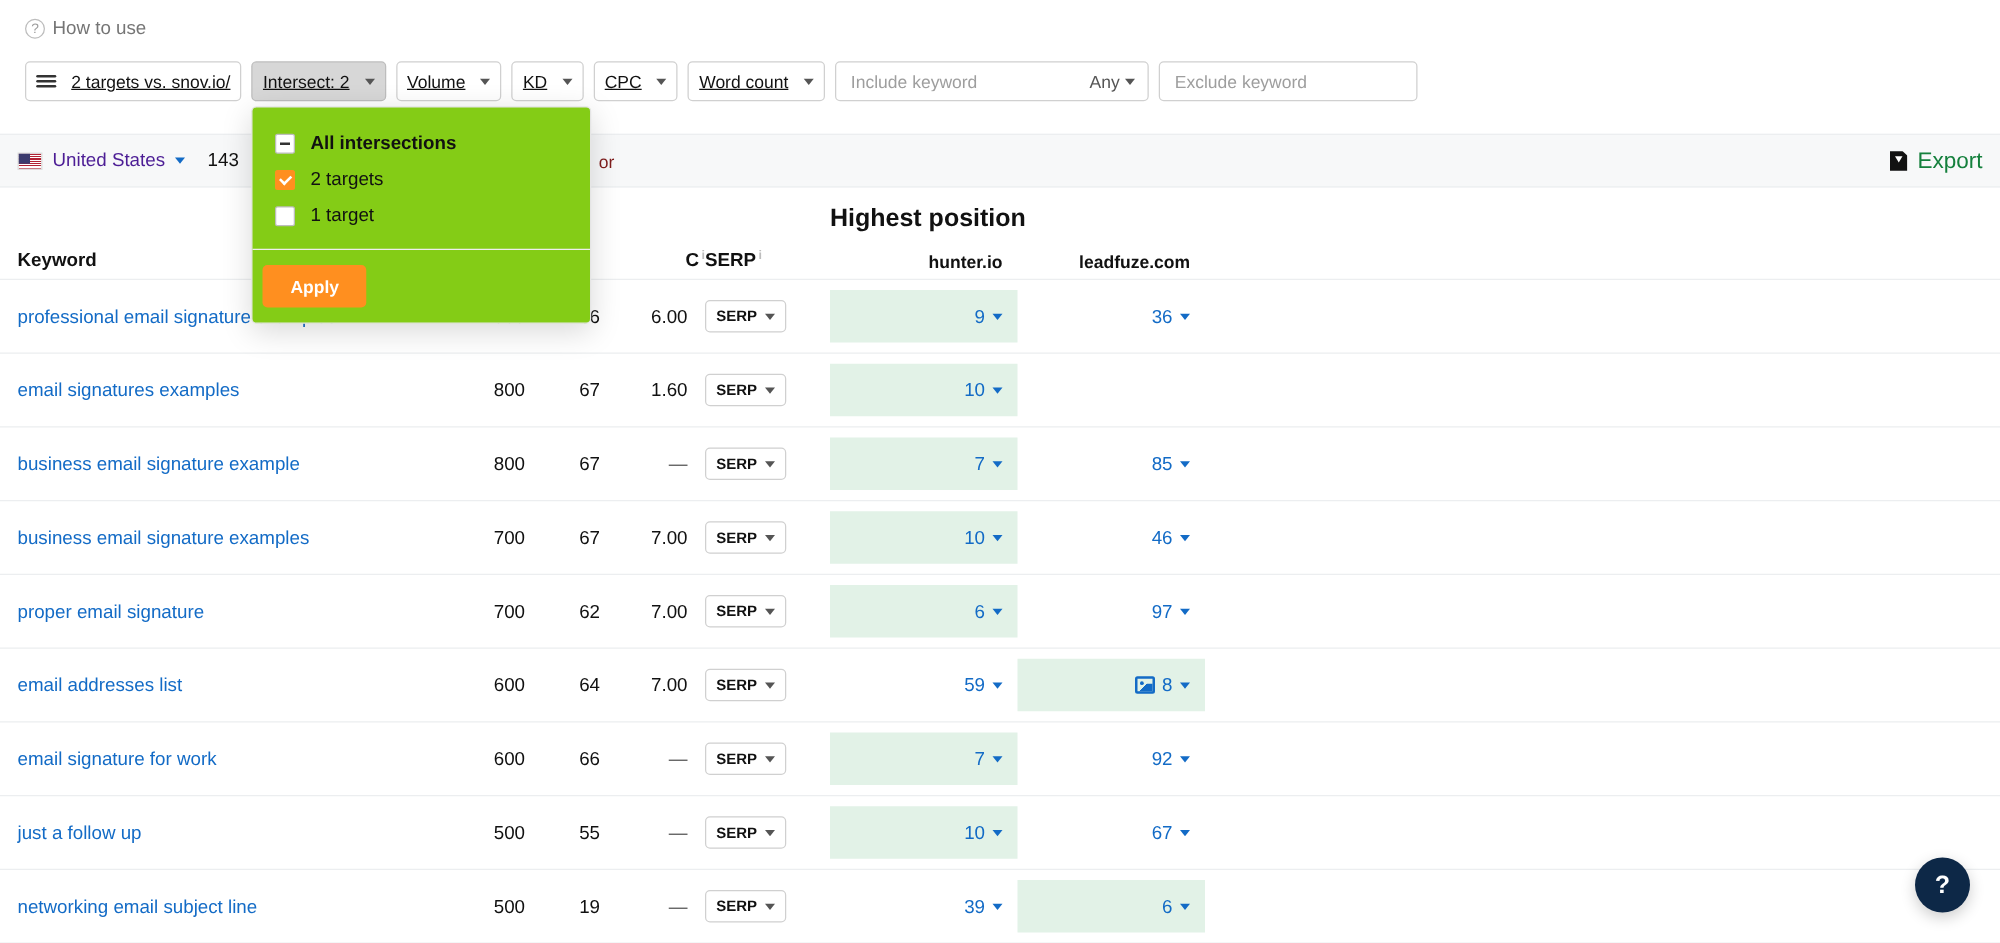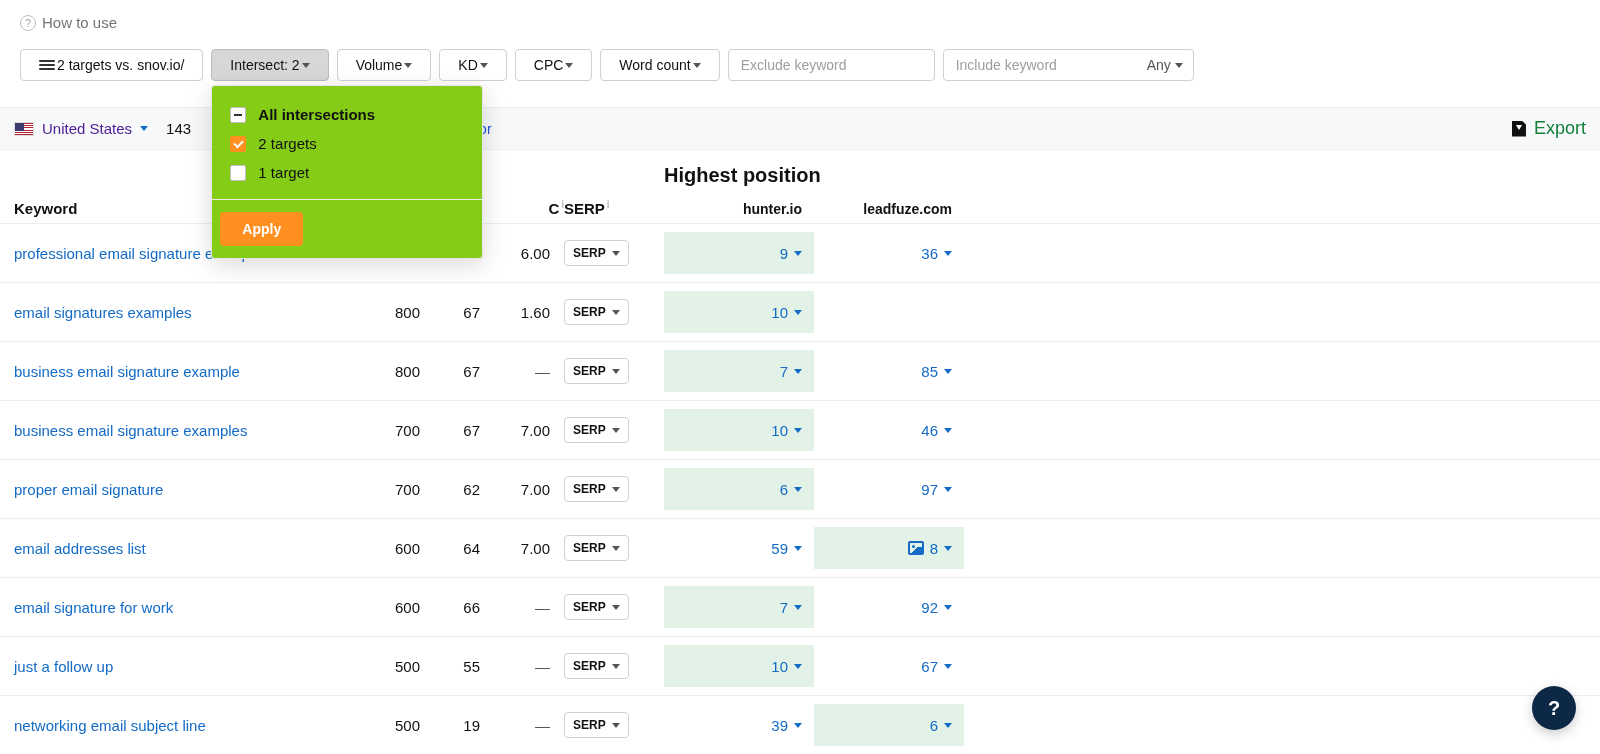--- a/index.html
+++ b/index.html
@@ -17,24 +17,24 @@
   .title { font-size: 26px; font-weight: 700; color: #111; }
   .howto { color: #757575; font-size: 15px; display: flex; align-items: center; gap: 6px; }
   .howto .q {
     display: inline-flex; width: 16px; height: 16px; border-radius: 50%;
     border: 1px solid #bdbdbd; color:#9e9e9e; font-size:11px; align-items:center; justify-content:center;
   }
 
   
   .filters { display: flex; gap: 8px; align-items: center; margin-bottom: 26px; position: relative; }
   .fbtn {
-    display: inline-flex; align-items: center; gap: 2px;
-    height: 32px; padding: 0 18px;
+    display: inline-flex; align-items: center; gap: 12px;
+    height: 32px; padding: 0 8px;
     border: 1px solid #d0d0d0; border-radius: 4px;
-    background: #fff; color: #111; font-size: 14px; white-space: nowrap;
+    background: #fff; color: #111; font-size: 14px; white-space: nowrap; text-decoration: underline;
   }
   .fbtn .caret, .caret { width:0;height:0;border-left:4px solid transparent;border-right:4px solid transparent;border-top:5px solid #555; display:inline-block; }
   .fbtn.active { background: #d7d7d7; border-color:#bdbdbd; }
   .sliders-icon {
     width: 16px; height: 12px; position: relative;
   }
   .sliders-icon::before, .sliders-icon::after {
     content:""; position:absolute; left:0; right:0; height:2px; background:#333; border-radius:1px;
   }
   .sliders-icon::before { top:1px; }
@@ -223,41 +223,41 @@
     </span>
     <span class="fbtn">
       <span>CPC</span>
       <span class="caret"></span>
     </span>
     <span class="fbtn">
       <span>Word count</span>
       <span class="caret"></span>
     </span>
 
-    <span class="kw-filter exclude">
-      <input placeholder="Exclude keyword" style="">
-    </span>
     <span class="kw-filter">
       <input placeholder="Include keyword" style="">
       <span class="any">
         <span>Any</span>
         <span class="caret"></span>
       </span>
+    </span>
+    <span class="kw-filter exclude">
+      <input placeholder="Exclude keyword" style="">
     </span>
   </div>
 
   <div class="subbar">
     <div class="subbar-left">
       <span class="country">
         <span class="flag"></span>
         <span>United States</span>
         <span class="caret"></span>
       </span>
       <span class="count-text">143</span>
-      <span style="color:#1d4ed8; margin-left:270px;">or</span>
+      <span style="color:#7f1d1d; margin-left:270px;">or</span>
     </div>
     <span class="export">
       <span class="dl-icon"></span>
       <span>Export</span>
     </span>
   </div>
 
   <div class="table-head">
     <span class="lbl">Keyword</span>
     <span></span>

